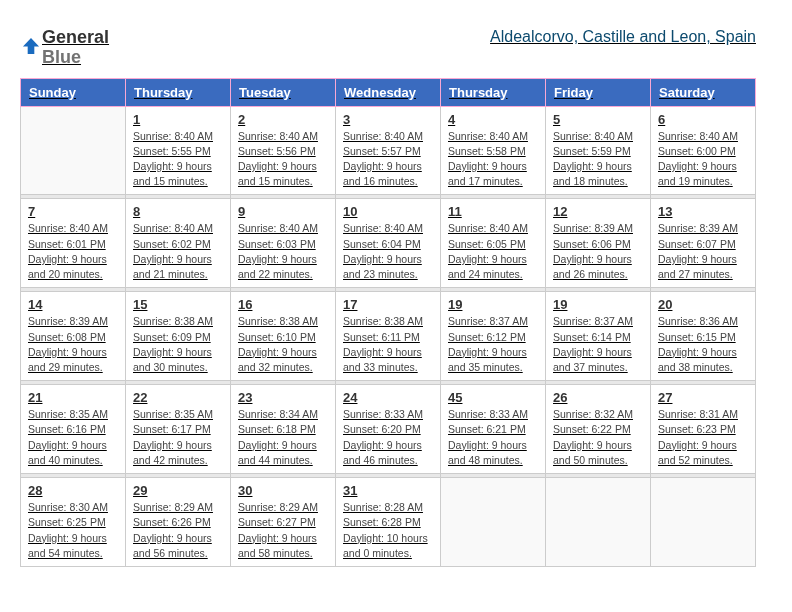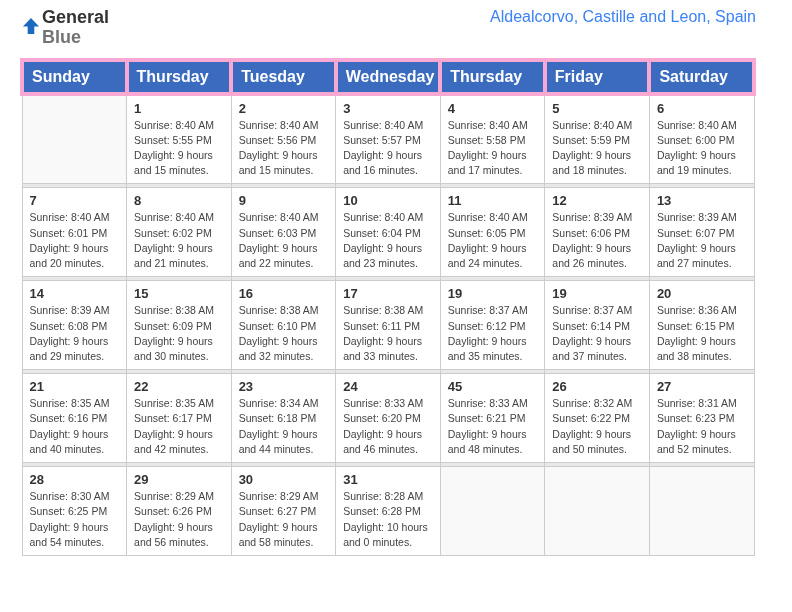--- a/index.html
+++ b/index.html
@@ -4,21 +4,22 @@
   <style>
     * { box-sizing: border-box; margin: 0; padding: 0; }
     body {
       font-family: Arial, sans-serif;
       background: #fff;
       width: 792px;
       min-height: 612px;
     }
     .page {
       width: 776px;
-      padding: 8px 20px 20px 20px;
+      padding: 28px 20px 20px 20px;
+      text-decoration: underline;
     }
     .header-row {
       display: flex;
       justify-content: space-between;
       align-items: flex-start;
       margin-bottom: 10px;
     }
     .logo {
       display: flex;
       align-items: center;
@@ -40,35 +41,35 @@
       text-align: right;
     }
     .calendar-title {
       font-size: 36px;
       font-weight: bold;
       color: #333;
       line-height: 1.1;
     }
     .calendar-subtitle {
       font-size: 16px;
-      color: #3b82f6;
+      color: #0c4a6e;
     }
     .calendar-table {
       width: 100%;
       border-collapse: collapse;
       table-layout: fixed;
     }
     .calendar-table th {
       background-color: #3a6bbf;
       color: #fff;
       text-align: left;
       padding: 6px 8px;
-      font-size: 16px;
+      font-size: 13px;
       font-weight: bold;
-      border: 4px solid #f9a8d4;
+      border: 1px solid #f9a8d4;
     }
     .calendar-table td {
       border: 1px solid #ccc;
       vertical-align: top;
       padding: 5px 7px;
       min-height: 80px;
       height: 85px;
       font-size: 11px;
       color: #333;
       background: #fff;

